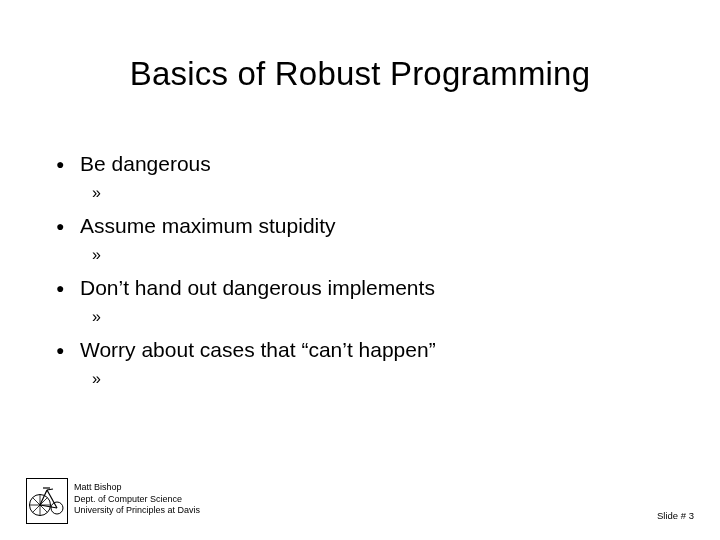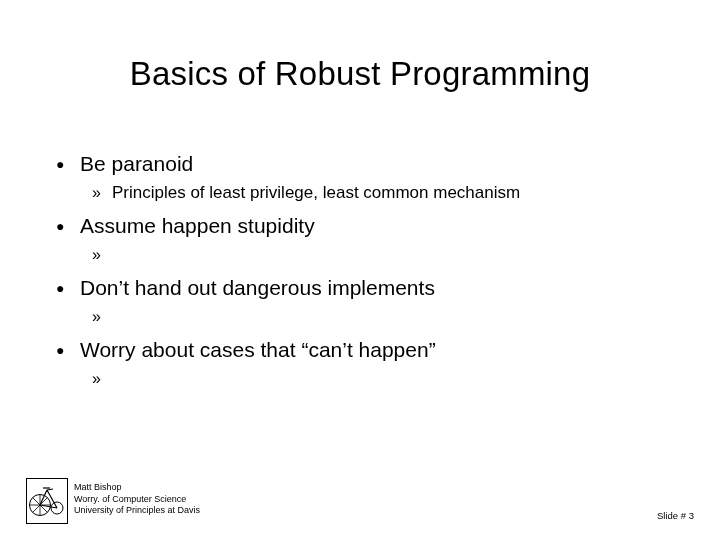--- a/index.html
+++ b/index.html
@@ -117,32 +117,31 @@
 
 <div class="slide">
 
   <div class="slide-title">Basics of Robust Programming</div>
 
   <div class="body-list">
 
     <div class="bullet-block">
       <div class="level1">
         <span class="marker">●</span>
-        <span class="text">Be paranoid</span>
+        <span class="text">Be dangerous</span>
       </div>
       <div class="level2">
         <span class="marker">»</span>
-        <span class="text">Principles of least privilege, least common mechanism</span>
       </div>
     </div>
 
     <div class="bullet-block">
       <div class="level1">
         <span class="marker">●</span>
-        <span class="text">Assume happen stupidity</span>
+        <span class="text">Assume maximum stupidity</span>
       </div>
       <div class="level2">
         <span class="marker">»</span>
       </div>
     </div>
 
     <div class="bullet-block">
       <div class="level1">
         <span class="marker">●</span>
         <span class="text">Don’t hand out dangerous implements</span>
@@ -180,19 +179,19 @@
         <line x1="14" y1="27" x2="6.6" y2="19.6" stroke="#000000" stroke-width="0.8"></line>
         <line x1="14" y1="27" x2="31" y2="30" stroke="#000000" stroke-width="1.2"></line>
         <line x1="14" y1="27" x2="21" y2="12" stroke="#000000" stroke-width="1.2"></line>
         <line x1="21" y1="12" x2="31" y2="30" stroke="#000000" stroke-width="1.2"></line>
         <line x1="21" y1="12" x2="27" y2="11" stroke="#000000" stroke-width="1.2"></line>
         <line x1="17" y1="10" x2="24" y2="10" stroke="#000000" stroke-width="1.2"></line>
       </svg>
     </span>
     <div class="footer-text">
       <div>Matt Bishop</div>
-      <div>Worry. of Computer Science</div>
+      <div>Dept. of Computer Science</div>
       <div>University of Principles at Davis</div>
     </div>
     <div class="slide-number">Slide # 3</div>
   </div>
 
 </div>
 
 </body></html>

